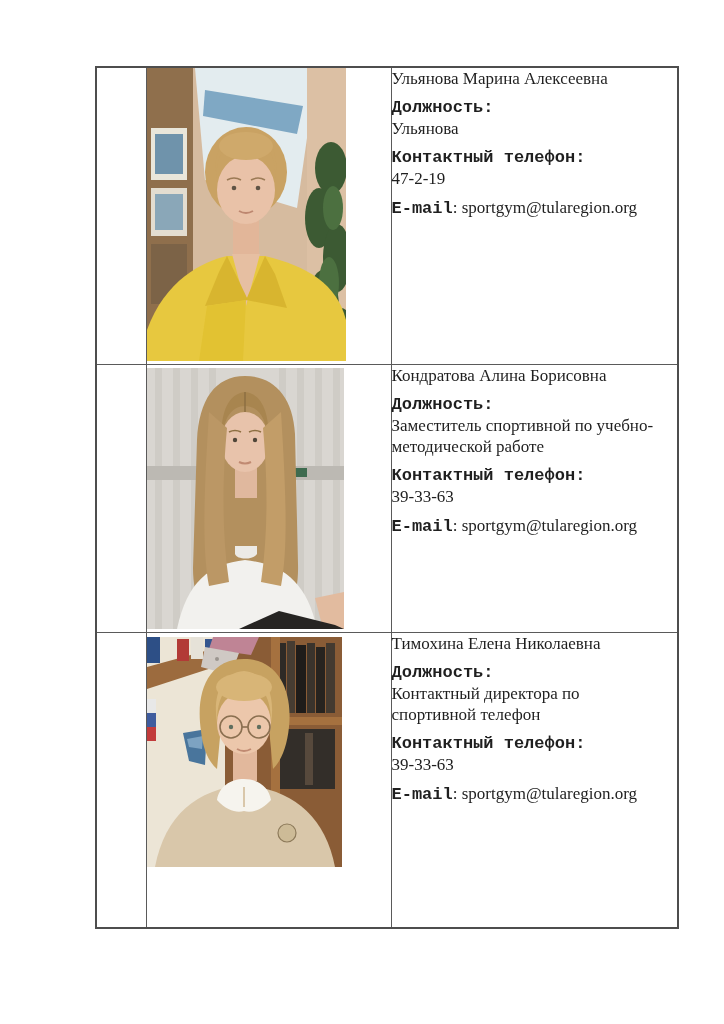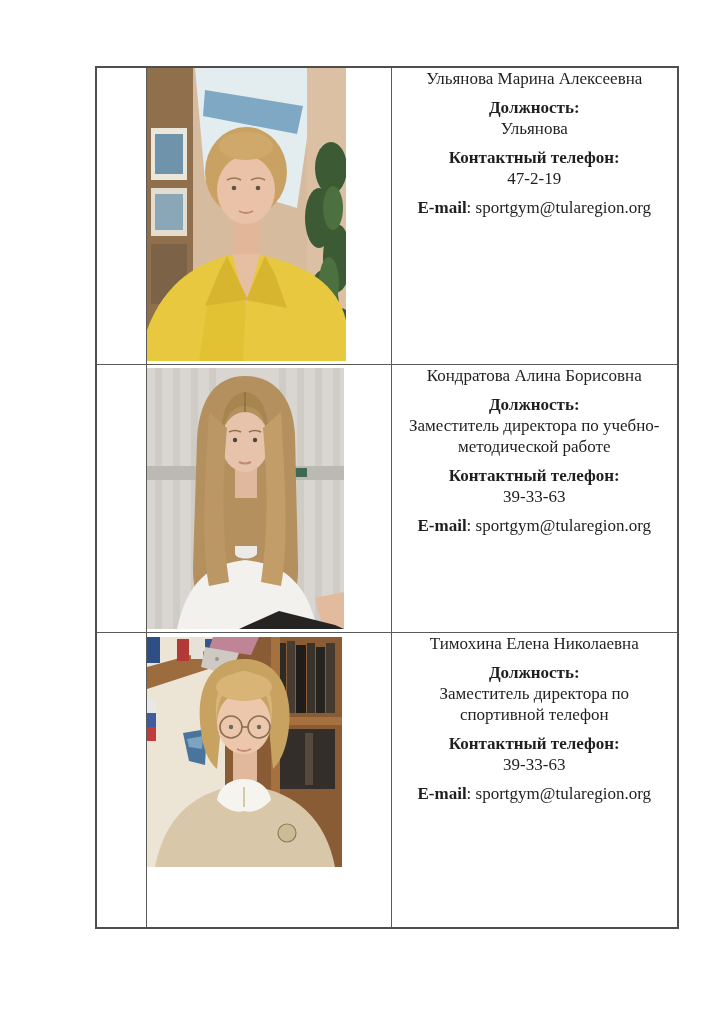--- a/index.html
+++ b/index.html
@@ -7,39 +7,38 @@
     width: 724px; height: 1024px;
     font-family: "Liberation Serif", serif;
     color: #1f1f1f;
   }
   .page { position: relative; width: 724px; height: 1024px; overflow: hidden; background: #ffffff; }
 
   table.staff {
     position: absolute; left: 95px; top: 66px;
     border-collapse: collapse; table-layout: fixed;
     border: 2px solid #4e4e4e;
-    text-align: center;
   }
   table.staff td { border: 1px solid #5a5a5a; padding: 0; vertical-align: top; }
   col.c-margin { width: 50px; }
   col.c-photo  { width: 245px; }
   col.c-info   { width: 287px; }
   tr.r1 { height: 297px; }
   tr.r2 { height: 268px; margin-left: 44px; }
   tr.r3 { height: 296px; }
 
   td.photo-cell svg { display: block; }
   td.photo-cell .ph2 { margin-top: 3px; }
   td.photo-cell .ph3 { margin-top: 4px; }
 
   td.info-cell { padding: 7px 8px 0 13px; font-size: 17px; line-height: 21px; }
   .name { white-space: nowrap; margin: 0 0 8px 0; }
   .para { margin: 0 0 8px 0; }
   .line { white-space: nowrap; }
-  .b { font-weight: bold; }
+  .b { font-weight: bold; font-family: Liberation Mono, monospace; }
 </style>
 </head>
 <body>
 
 <div class="page">
   <table class="staff">
     <colgroup>
         <col class="c-margin">
         <col class="c-photo">
         <col class="c-info">
@@ -133,21 +132,21 @@
           <path d="M102,64 Q108,61 114,64" stroke="#8d6f42" stroke-width="1.5" fill="none"></path>
           <path d="M92,94 Q98,97 104,94" stroke="#c08a72" stroke-width="2" fill="none"></path>
           <path d="M168,230 L197,224 L197,261 L176,261 Z" fill="#e2bb9f"></path>
           <polygon points="92,261 132,243 188,257 197,261" fill="#262422"></polygon>
         </svg>
       </td>
       <td class="info-cell">
         <div class="name">Кондратова Алина Борисовна</div>
         <div class="para">
           <div class="line b">Должность:</div>
-          <div class="line">Заместитель директора по учебно-</div>
+          <div class="line">Заместитель спортивной по учебно-</div>
           <div class="line">методической работе</div>
         </div>
         <div class="para">
           <div class="line b">Контактный телефон:</div>
           <div class="line">39-33-63</div>
         </div>
         <div class="para line"><span class="b">E-mail</span><span>: </span><span>sportgym@tularegion.org</span></div>
       </td>
     </tr>
 
@@ -199,21 +198,21 @@
           <path d="M8,230 C18,178 50,152 97,148 C144,152 178,178 188,230 Z" fill="#d9c7aa"></path>
           <path d="M97,142 C83,142 72,150 70,163 C80,174 90,176 97,174 C104,176 114,174 124,163 C122,150 111,142 97,142 Z" fill="#f6f4ee"></path>
           <path d="M97,150 L97,170" stroke="#d9c7aa" stroke-width="2"></path>
           <circle cx="140" cy="196" r="9" fill="#cdbb97" stroke="#8d7a5a" stroke-width="1.2"></circle>
         </svg>
       </td>
       <td class="info-cell">
         <div class="name">Тимохина Елена Николаевна</div>
         <div class="para">
           <div class="line b">Должность:</div>
-          <div class="line">Заместитель директора по</div>
+          <div class="line">Контактный директора по</div>
           <div class="line">спортивной телефон</div>
         </div>
         <div class="para">
           <div class="line b">Контактный телефон:</div>
           <div class="line">39-33-63</div>
         </div>
         <div class="para line"><span class="b">E-mail</span><span>: </span><span>sportgym@tularegion.org</span></div>
       </td>
     </tr>
   </tbody>

